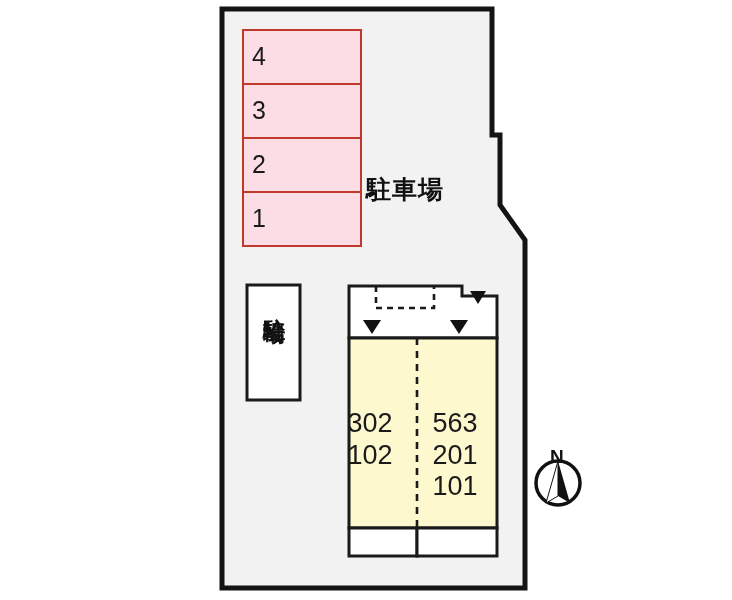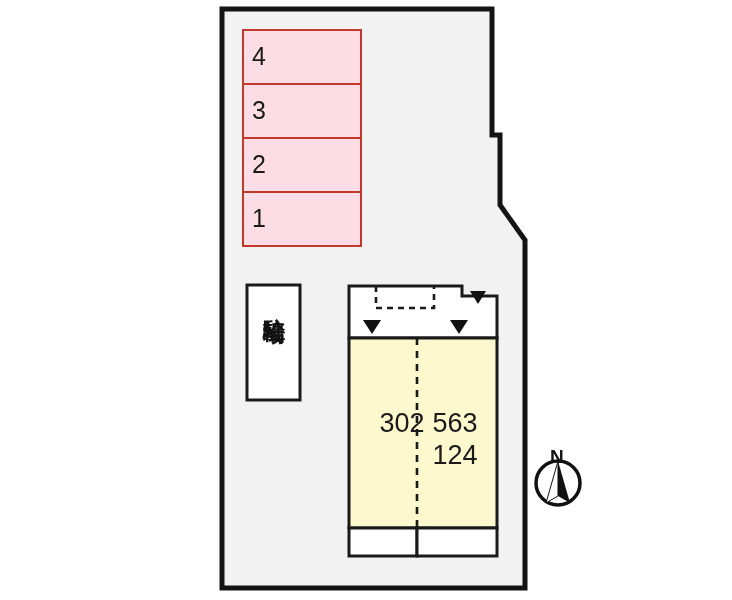--- a/index.html
+++ b/index.html
@@ -118,27 +118,30 @@
       <polygon points="558,461 570,503 558,496" fill="#111111"></polygon>
       <polygon points="558,461 546,503 558,496" fill="#ffffff" stroke="#111111" stroke-width="1"></polygon>
     </g>
   </svg>
 
   <div class="lbl stall-num" style="left:252px; top:44px;">4</div>
   <div class="lbl stall-num" style="left:252px; top:98px;">3</div>
   <div class="lbl stall-num" style="left:252px; top:152px;">2</div>
   <div class="lbl stall-num" style="left:252px; top:206px;">1</div>
 
+  <div class="lbl jp-label" style="left:366px; top:177px;">駐車場</div>
 
   <div class="lbl jp-vertical" style="left:262px; top:300px;">駐輪場</div>
 
-  <div class="room-col" style="left:372px; top:408px; width:60px;">
+  <div class="room-col" style="left:340px; top:408px; width:60px;">
     <div>302</div>
+    <div>102</div>
   </div>
 
   <div class="room-col" style="left:425px; top:408px; width:60px;">
     <div>563</div>
-    <div>124</div>
+    <div>201</div>
+    <div>101</div>
   </div>
 
   <div class="compass-n" style="left:550px; top:446px;">N</div>
 
 </div>
 
 </body></html>

